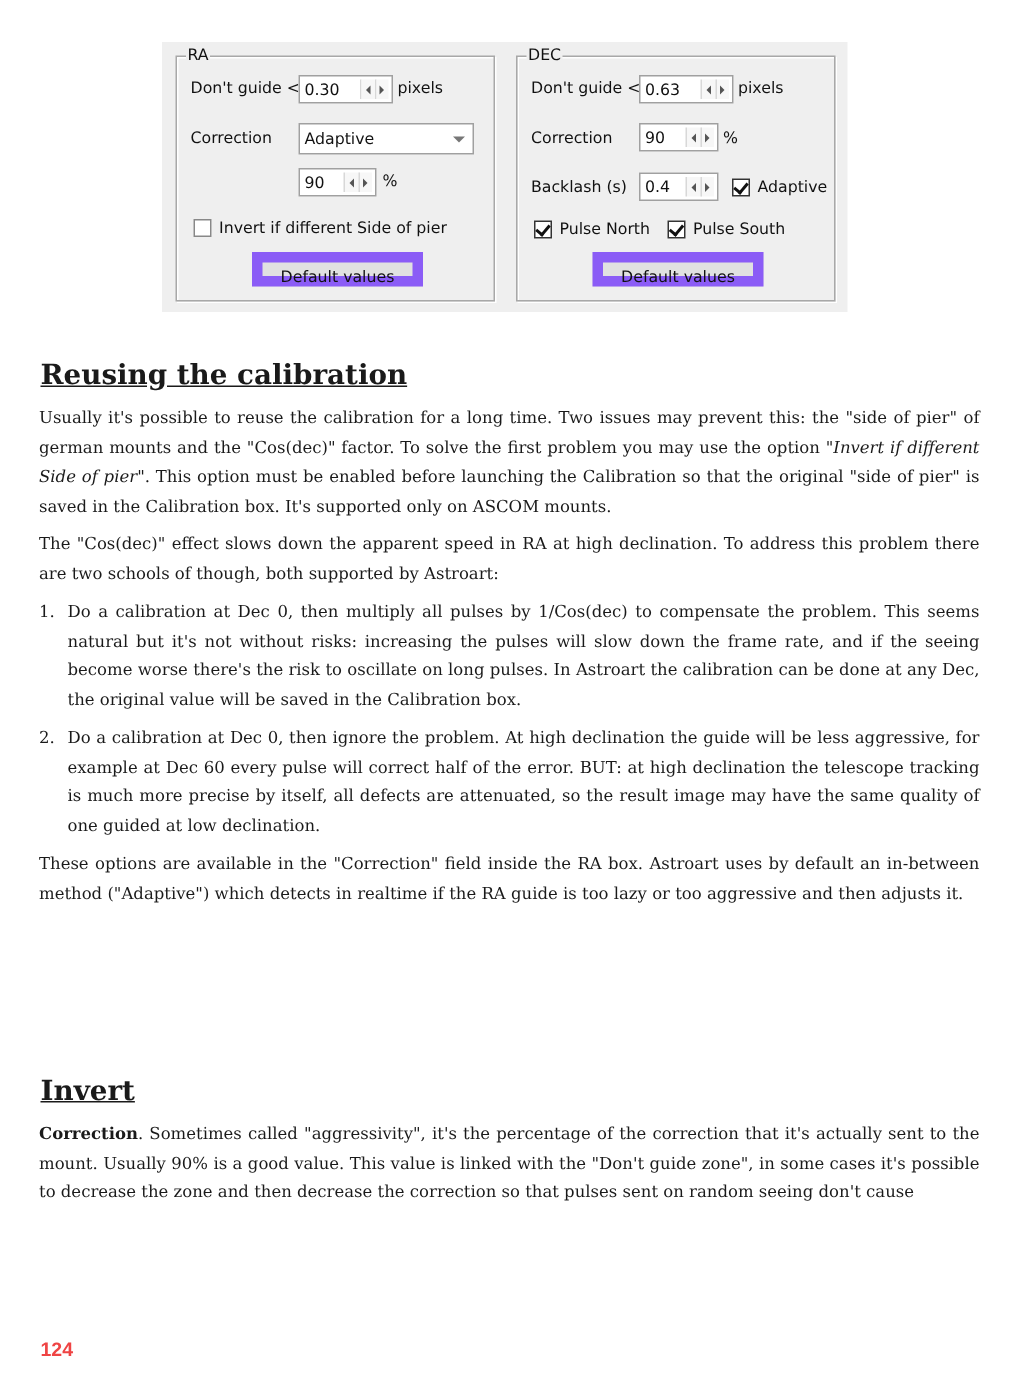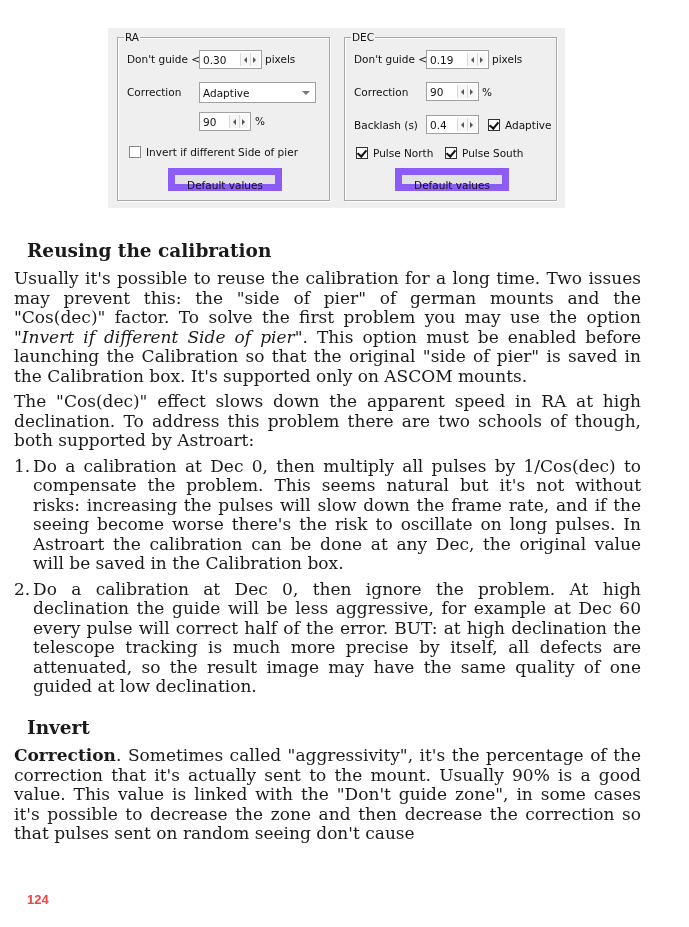--- a/index.html
+++ b/index.html
@@ -137,34 +137,35 @@
       background: #e1e1e1;
       box-sizing: border-box;
       text-align: center;
       line-height: 21px;
       cursor: pointer;
     }
 
     
     .doc {
       position: absolute;
-      left: 14px;
+      left: 26px;
       width: 627px;
-      font-size: 17px;
+      font-size: 11px;
       line-height: 19.5px;
       text-align: justify;
     }
     h2 {
       margin: 0;
       font-size: 18.5px;
       font-weight: bold;
       line-height: 22px;
       position: absolute;
       left: 27px;
       font-family: "DejaVu Serif", "Liberation Serif", serif;
+      text-decoration: underline;
     }
     .doc p { margin: 0; }
     .doc ol {
       margin: 0;
       padding: 0;
       list-style: none;
     }
     .doc li {
       position: relative;
       padding-left: 19px;
@@ -229,21 +230,21 @@
     <span class="abs" style="left:28px; top:107px;">Invert if different Side of pier</span>
 
     <div class="btn" style="left:50px; top:130px; width:114px;">Default values</div>
   </div>
 
   <div class="groupbox dec">
     <span class="gb-title">DEC</span>
 
     <span class="abs" style="left:9px; top:14px;">Don't guide &lt;</span>
     <div class="spin" style="left:81px; top:12px; width:63px;">
-      <span class="val">0.19</span>
+      <span class="val">0.63</span>
       <div class="arrows">
         <div class="arr">
             <div class="tri-l"></div>
           </div>
         <div class="arr">
             <div class="tri-r"></div>
           </div>
       </div>
     </div>
     <span class="abs" style="left:147px; top:14px;">pixels</span>
@@ -300,20 +301,21 @@
   <ol style="margin-top:6px;">
     <li>
       <span class="num">1.</span>
       <span>Do a calibration at Dec 0, then multiply all pulses by 1/Cos(dec) to compensate the problem. This seems natural but it's not without risks: increasing the pulses will slow down the frame rate, and if the seeing become worse there's the risk to oscillate on long pulses. In Astroart the calibration can be done at any Dec, the original value will be saved in the Calibration box.</span>
     </li>
     <li style="margin-top:6px;">
       <span class="num">2.</span>
       <span>Do a calibration at Dec 0, then ignore the problem. At high declination the guide will be less aggressive, for example at Dec 60 every pulse will correct half of the error. BUT: at high declination the telescope tracking is much more precise by itself, all defects are attenuated, so the result image may have the same quality of one guided at low declination.</span>
     </li>
   </ol>
+  <p style="margin-top:6px;">These options are available in the "Correction" field inside the RA box. Astroart uses by default an in-between method ("Adaptive") which detects in realtime if the RA guide is too lazy or too aggressive and then adjusts it.</p>
 </div>
 
 <h2 style="top:717px;">Invert</h2>
 
 <div class="doc" style="top:746px;">
   <p><b>Correction</b><span>. Sometimes called "aggressivity", it's the percentage of the correction that it's actually sent to the mount. Usually 90% is a good value. This value is linked with the "Don't guide zone", in some cases it's possible to decrease the zone and then decrease the correction so that pulses sent on random seeing don't cause</span></p>
 </div>
 
 <div class="page-number">124</div>
 

